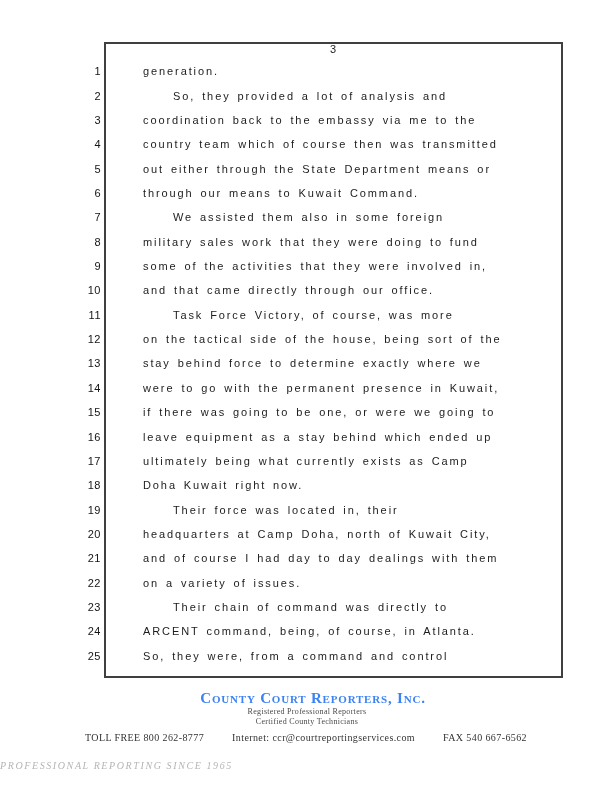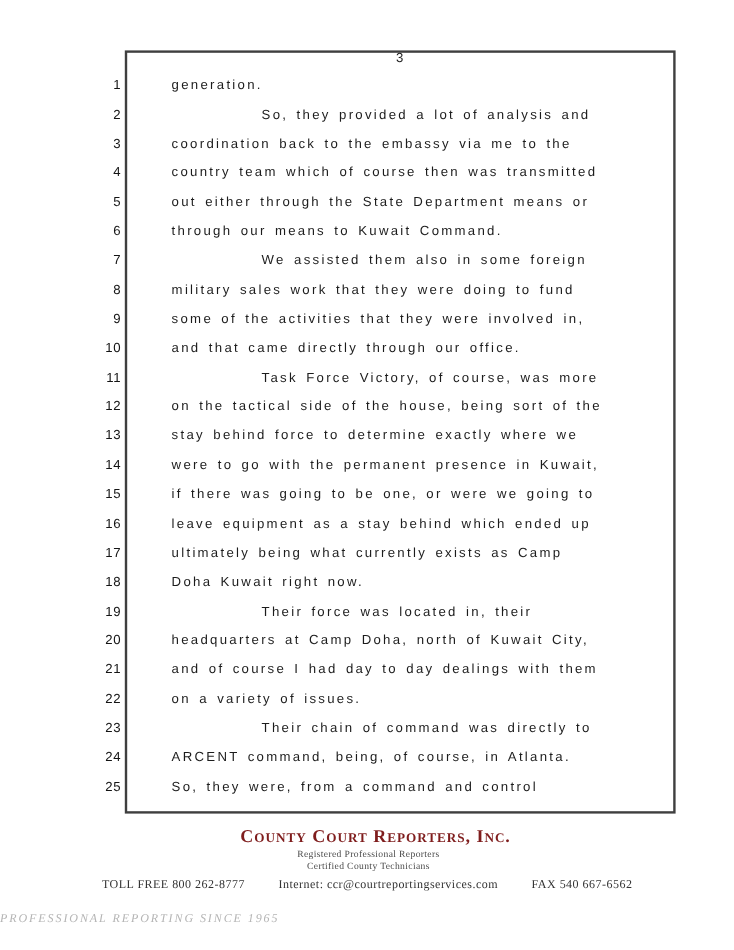--- a/index.html
+++ b/index.html
@@ -60,38 +60,38 @@
   .t-text {
     display: inline-block;
     margin-left: 42px;
     font-size: 11px;
     color: #1c1c1c;
     letter-spacing: 1.9px;
     word-spacing: 2px;
     flex: 0 0 auto;
   }
   .t-row.indent .t-text {
-    margin-left: 117px;
+    margin-left: 72px;
     text-align: center;
   }
   
   #footer {
     position: absolute;
     left: 0;
     top: 690px;
     width: 612px;
     text-align: center;
     font-family: "Liberation Serif", serif;
   }
   #footer-company {
     font-variant: small-caps;
     font-size: 15px;
     font-weight: 600;
     letter-spacing: 0.8px;
-    color: #7f1d1d;
+    color: #3b82f6;
     padding-left: 14px;
   }
   .footer-tagline {
     font-size: 8px;
     color: #4a4a4a;
     letter-spacing: 0.3px;
     line-height: 9.5px;
     padding-left: 2px;
   }
   #footer-contact {

